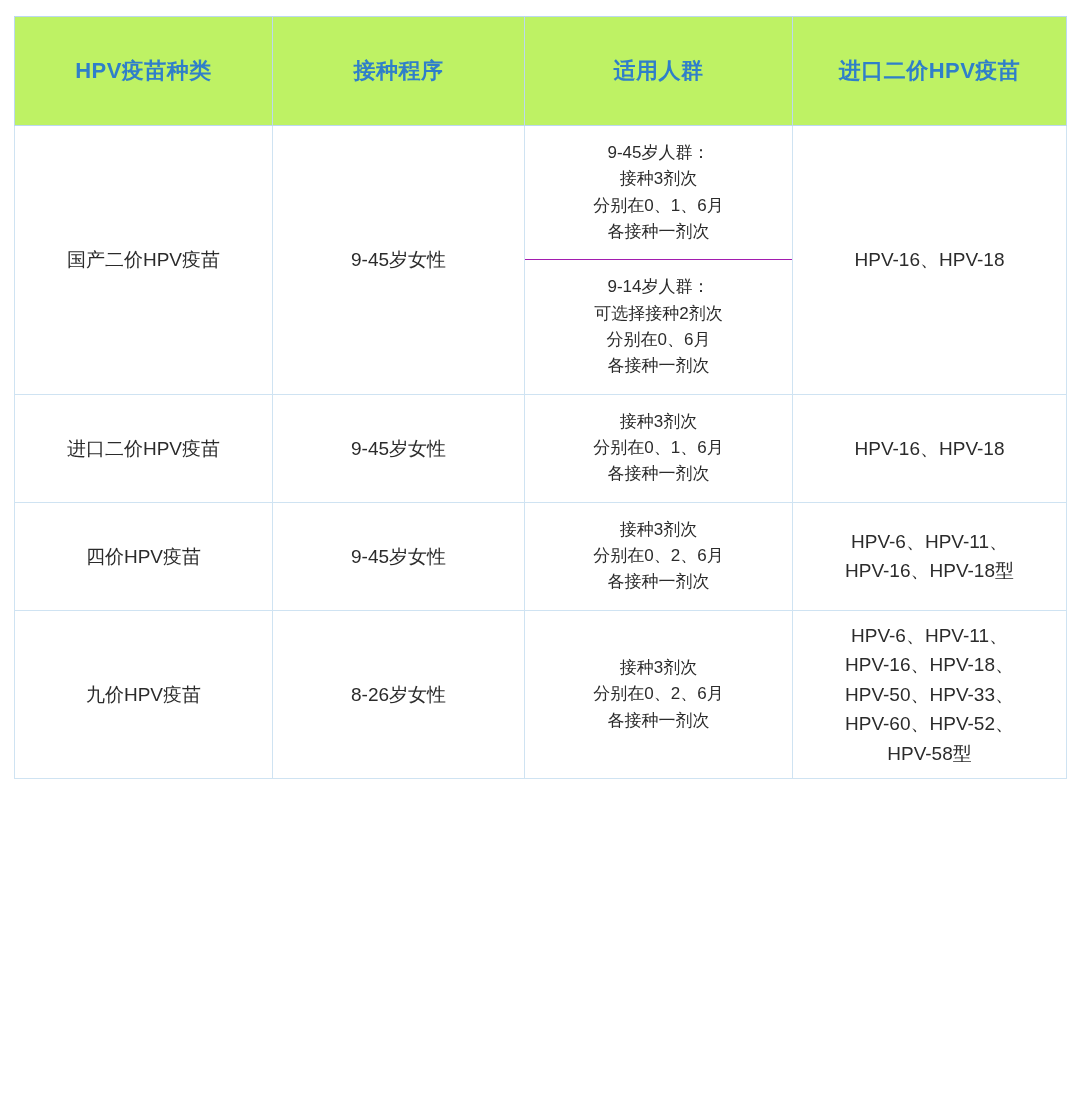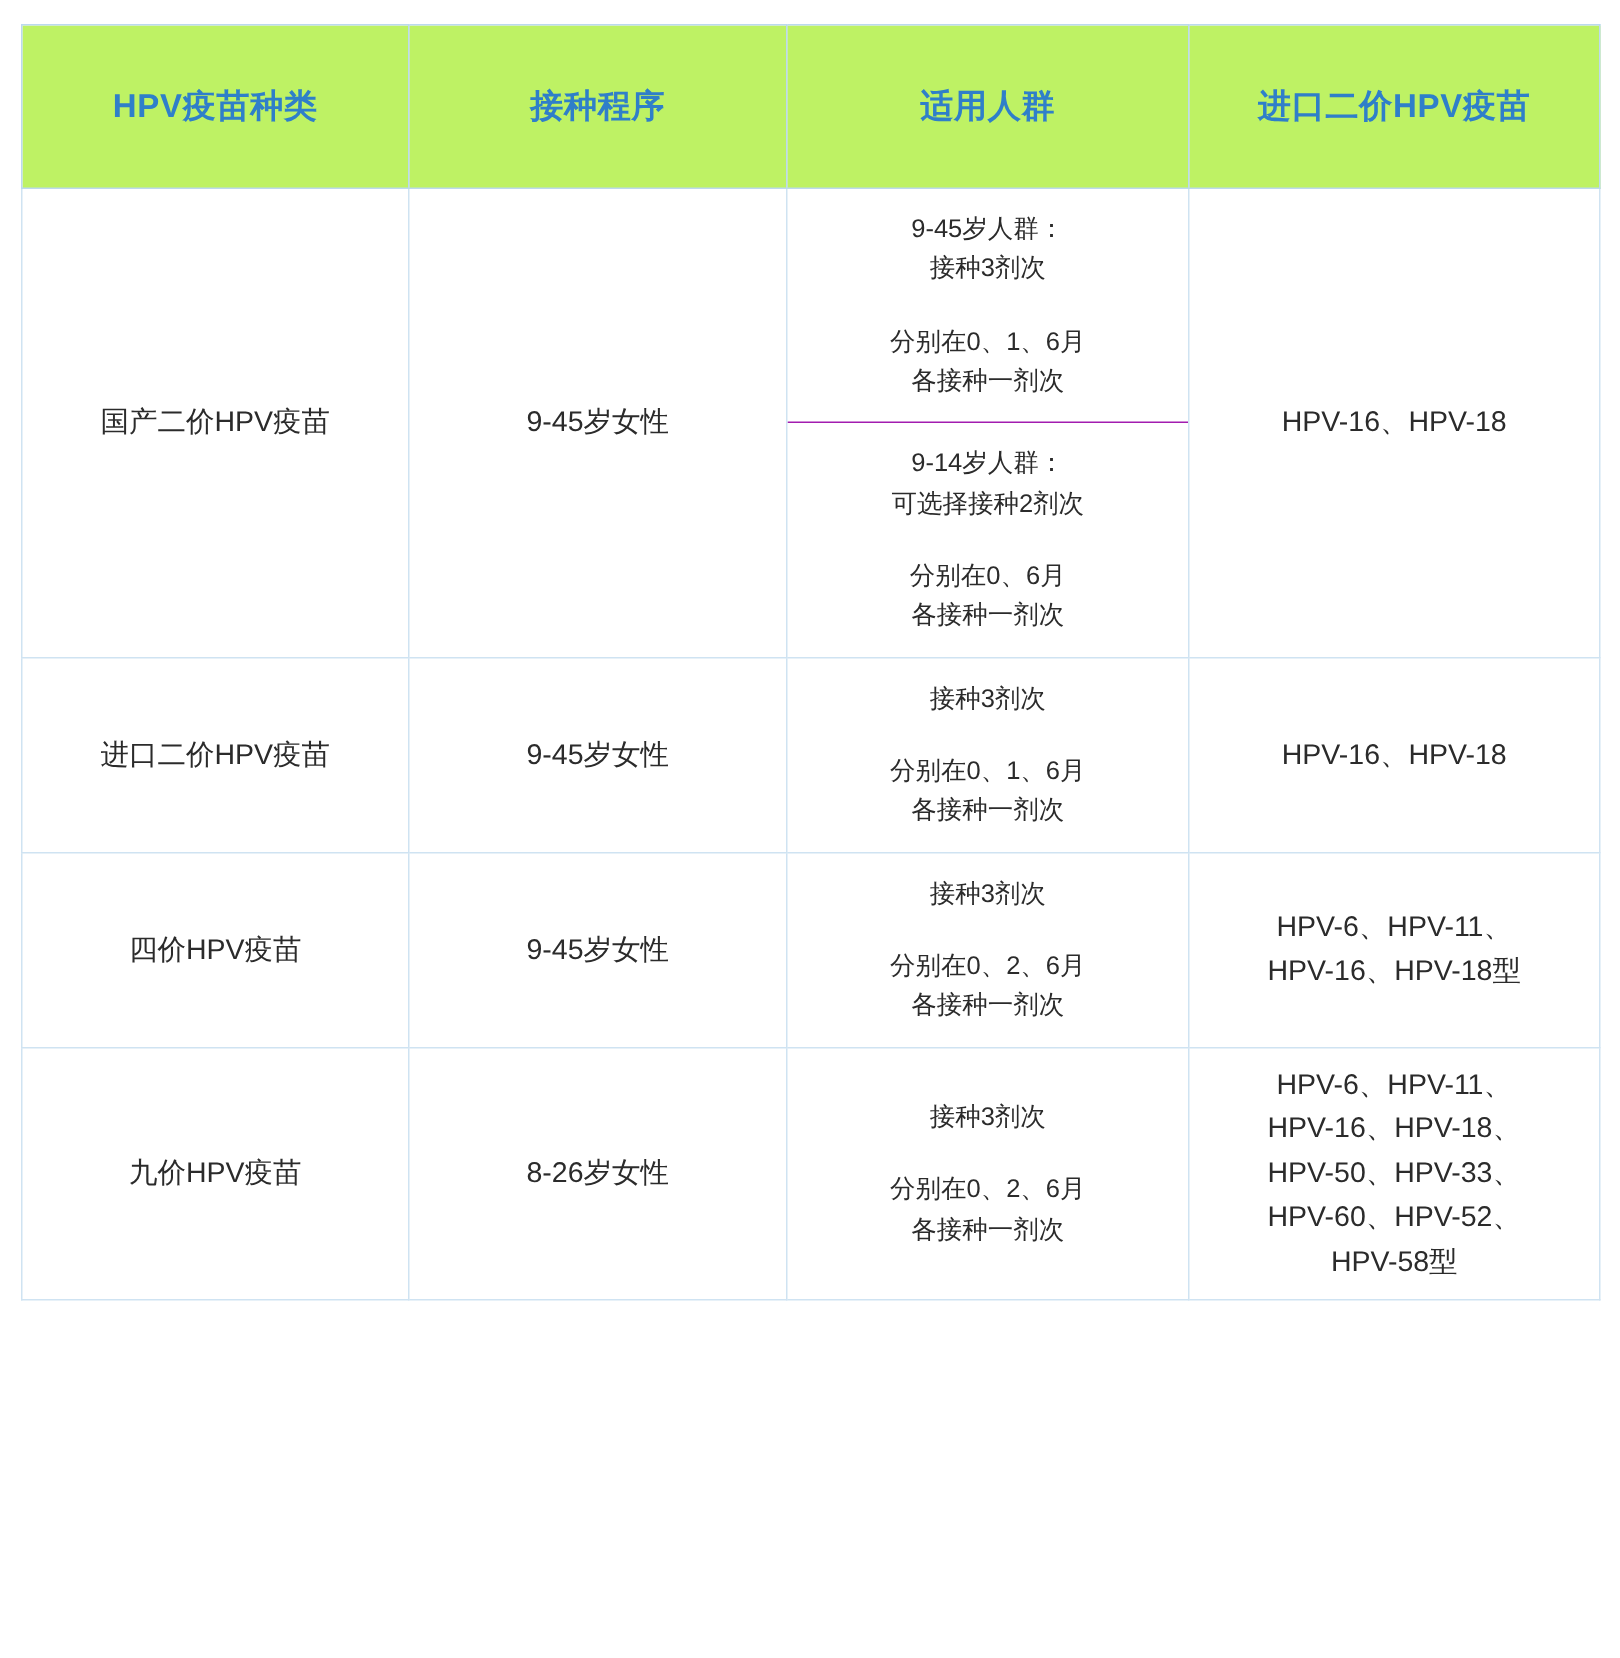--- a/index.html
+++ b/index.html
@@ -60,21 +60,20 @@
   .sched-block {
     padding: 14px 6px;
   }
   .sched-block + .sched-block {
     border-top: 1px solid #a21caf;
   }
   .sched-para {
     margin: 0;
   }
   .sched-para + .sched-para {
-    margin-top: 22px;
   }
   .nowrap-line { display: block; }
   td.sched-split {
     padding: 0;
   }
   .gene-lines .gl { display: block; }
 </style>
 </head>
 <body>
 

